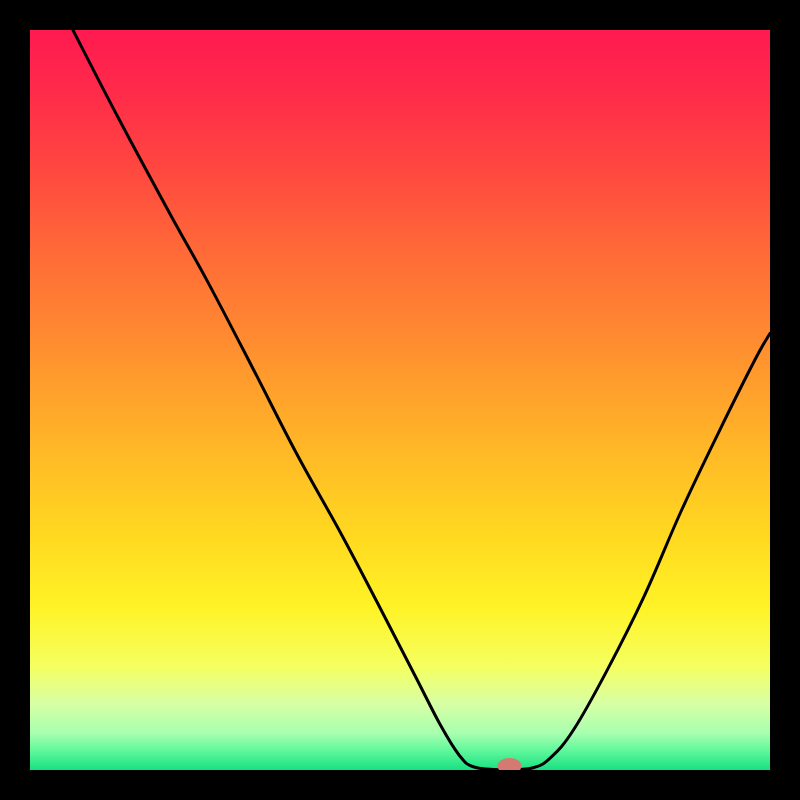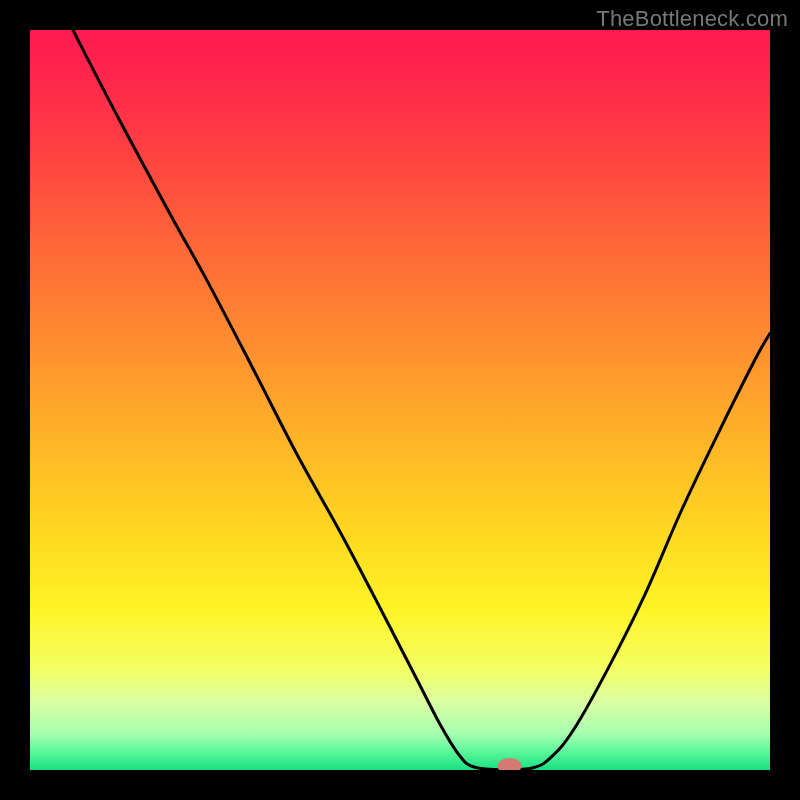--- a/index.html
+++ b/index.html
@@ -35,21 +35,20 @@
     height: 740px;
   }
   svg {
     display: block;
   }
 </style>
 </head>
 <body>
 
 <div class="container">
-  <div class="watermark">TheBottleneck.com</div>
   <div class="plot-area">
     <svg id="plot-svg" width="740" height="740" viewBox="0 0 740 740">
         <defs>
           <linearGradient id="bg-grad" x1="0" y1="0" x2="0" y2="1">
             <stop offset="0%" stop-color="#ff1a50"></stop>
             <stop offset="8%" stop-color="#ff2a4a"></stop>
             <stop offset="18%" stop-color="#ff4540"></stop>
             <stop offset="30%" stop-color="#ff6a38"></stop>
             <stop offset="42%" stop-color="#ff8c30"></stop>
             <stop offset="55.00000000000001%" stop-color="#ffb328"></stop>

